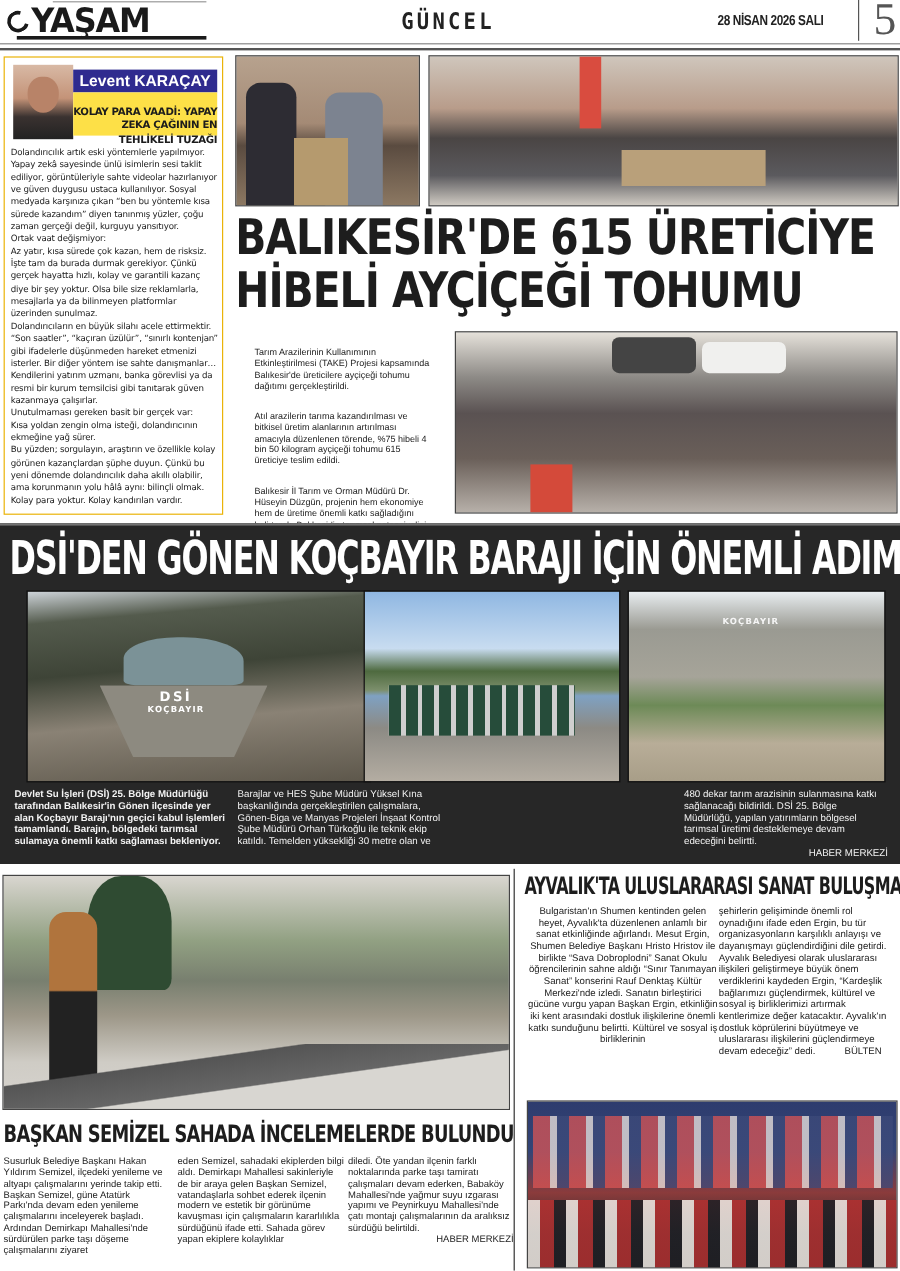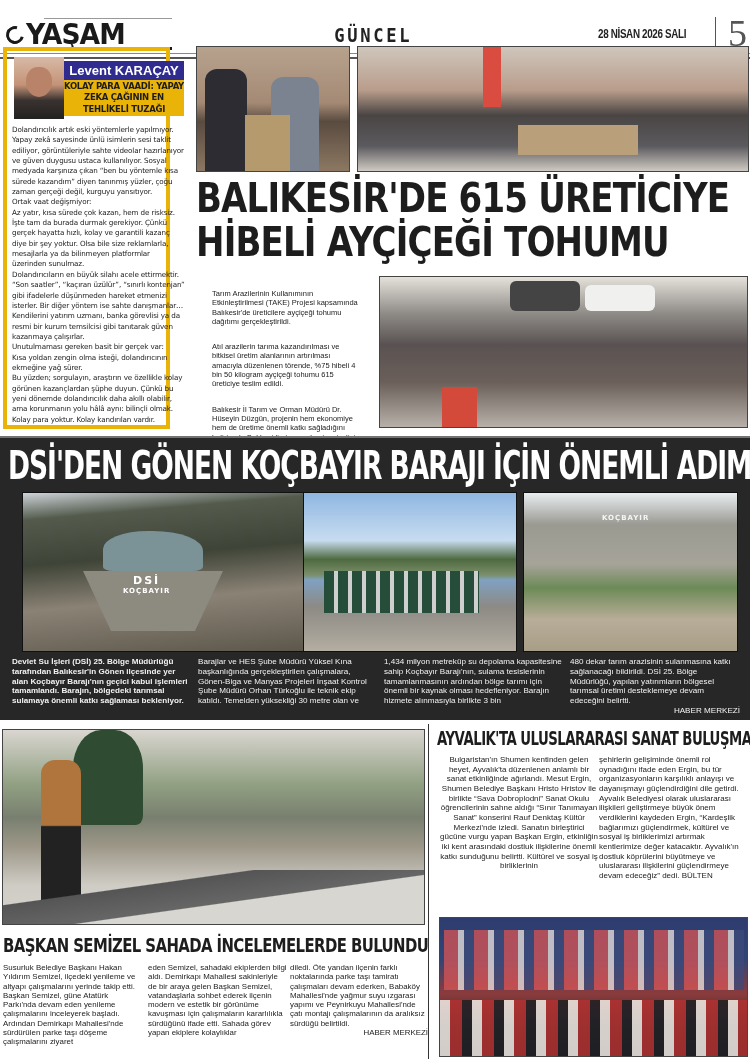--- a/index.html
+++ b/index.html
@@ -1,40 +1,40 @@
 <!DOCTYPE html>
 <html><head>
 <meta charset="utf-8">
 <style>
   * { box-sizing: border-box; margin: 0; padding: 0; }
   html, body { width: 750px; height: 1059px; background: #ffffff; overflow: hidden; }
   body { position: relative; font-family: "Liberation Sans", sans-serif; color: #1a1a1a; }
   .abs { position: absolute; }
 
   
-  .masthead { left: 0; top: 0; width: 750px; height: 52px; margin-top: 17px; }
+  .masthead { left: 0; top: 0; width: 750px; height: 52px; }
   .logo { left: 4px; top: 1px; width: 165px; height: 34px; }
   .logo-text { position:absolute; left: 22px; top: 2px; font: 900 28px/30px "DejaVu Sans", sans-serif; letter-spacing: -1px; color: #1a1a1a; transform: scaleX(0.95); transform-origin: left; }
   .logo-crescent { position:absolute; left: 2px; top: 8px; width: 18px; height: 18px; border-radius: 50%; border: 3px solid #1a1a1a; border-right-color: transparent; transform: rotate(-30deg); }
   .logo-bar { position:absolute; left: 10px; top: 29px; width: 158px; height: 3px; background:#1a1a1a; }
   .logo-topline { position:absolute; left: 40px; top: 0px; width: 128px; height: 1px; background:#999; }
   .section-title { left: 330px; top: 7px; font: 700 19px/22px "DejaVu Sans Mono", monospace; letter-spacing: 3px; transform: scaleX(0.9); color:#222; }
   .date { left: 598px; top: 10px; font: 700 12px/14px "Liberation Sans", sans-serif; letter-spacing: -0.4px; transform: scaleX(0.82); transform-origin:left; color:#222; }
   .page-num { left: 728px; top: -4px; font: 400 38px/40px "Liberation Serif", serif; color: #555; }
   .page-sep { left: 715px; top: 0px; width: 1px; height: 34px; background: #555; }
   .rule1 { left: 0; top: 36px; width: 750px; height: 1px; background: #888; }
   .rule2 { left: 0; top: 40px; width: 750px; height: 2px; background: #555; }
 
   
-  .colbox { left: 3px; top: 47px; width: 167px; height: 382px; border: 4px solid #eab308; }
+  .colbox { left: 3px; top: 47px; width: 183px; height: 382px; border: 1px solid #eab308; }
   .col-header { position:absolute; left: 7px; top: 6px; width: 170px; height: 62px; }
   .col-photo { position:absolute; left:0; top:0; width: 50px; height: 62px; background: linear-gradient(#d8b9a5 0%, #c49378 45%, #3a3230 70%, #222 100%); }
   .col-photo::before { content:""; position:absolute; left: 12px; top: 10px; width: 26px; height: 30px; border-radius: 45% 45% 50% 50%; background:#b88368; }
   .col-name { position:absolute; left: 50px; top: 4px; width: 120px; height: 19px; background: #2f2b8f; color: #fff; font: 700 13px/19px "Liberation Sans", sans-serif; text-align:center; }
-  .col-sub { position:absolute; left: 50px; top: 23px; width: 120px; height: 36px; background: #eab308; color: #1c1c1c; font: 900 8.5px/11.3px "DejaVu Sans", sans-serif; text-align:center; padding-top: 1px; transform-origin: center; letter-spacing:-0.3px; }
+  .col-sub { position:absolute; left: 50px; top: 23px; width: 120px; height: 36px; background: #fde047; color: #1c1c1c; font: 900 8.5px/11.3px "DejaVu Sans", sans-serif; text-align:right; padding-top: 12px; transform-origin: center; letter-spacing:-0.3px; }
   .col-body { position:absolute; left: 5px; top: 74px; width: 174px; font: 400 7.2px/10.35px "DejaVu Sans", sans-serif; color:#222; letter-spacing:-0.15px; }
 
   
   .photo { background:#999; border: 1px solid #444; overflow:hidden; }
   .p1 { left: 196px; top: 46px; width: 154px; height: 126px; background: linear-gradient(180deg, #b7a28e 0%, #a48a75 45%, #5a4b40 60%, #8c7862 100%); }
   .p1 .fig1 { position:absolute; left: 8px; top: 22px; width: 42px; height: 104px; background:#2d2c33; border-radius: 12px 12px 0 0; }
   .p1 .fig2 { position:absolute; left: 74px; top: 30px; width: 48px; height: 96px; background:#7c8390; border-radius: 12px 12px 0 0; }
   .p1 .bag { position:absolute; left: 48px; top: 68px; width: 45px; height: 58px; background:#b59a6e; }
   .p2 { left: 357px; top: 46px; width: 392px; height: 126px; background: linear-gradient(180deg, #cfc6bc 0%, #b89c8a 35%, #4a4544 55%, #5b5a5e 80%, #cfcac2 100%); }
   .p2 .banner { position:absolute; left: 125px; top: 0; width: 18px; height: 60px; background:#d94c3f; }
@@ -161,21 +161,20 @@
     <div class="dsi-txt2">KOÇBAYIR</div>
   </div>
   <div class="dsi-photo dp2">
     <div class="people"></div>
   </div>
   <div class="dsi-photo dp3">
     <div class="txt">KOÇBAYIR</div>
   </div>
   <div class="dsi-col dc1">Devlet Su İşleri (DSİ) 25. Bölge Müdürlüğü tarafından Balıkesir'in Gönen ilçesinde yer alan Koçbayır Barajı'nın geçici kabul işlemleri tamamlandı. Barajın, bölgedeki tarımsal sulamaya önemli katkı sağlaması bekleniyor.</div>
   <div class="dsi-col dc2">Barajlar ve HES Şube Müdürü Yüksel Kına başkanlığında gerçekleştirilen çalışmalara, Gönen-Biga ve Manyas Projeleri İnşaat Kontrol Şube Müdürü Orhan Türkoğlu ile teknik ekip katıldı. Temelden yüksekliği 30 metre olan ve</div>
-  <div class="dsi-col dc3">1,434 milyon metreküp su depolama kapasitesine sahip Koçbayır Barajı'nın, sulama tesislerinin tamamlanmasının ardından bölge tarımı için önemli bir kaynak olması hedefleniyor. Barajın hizmete alınmasıyla birlikte 3 bin</div>
   <div class="dsi-col dc4">
     <span>480 dekar tarım arazisinin sulanmasına katkı sağlanacağı bildirildi. DSİ 25. Bölge Müdürlüğü, yapılan yatırımların bölgesel tarımsal üretimi desteklemeye devam edeceğini belirtti.</span>
     <span class="byline">HABER MERKEZİ</span>
   </div>
 </div>
 
 <div class="abs divider-v"></div>
 <div class="abs photo p4">
   <div class="tree"></div>
   <div class="man"></div>
@@ -186,18 +185,18 @@
 <div class="abs art3-col a3c2">eden Semizel, sahadaki ekiplerden bilgi aldı. Demirkapı Mahallesi sakinleriyle de bir araya gelen Başkan Semizel, vatandaşlarla sohbet ederek ilçenin modern ve estetik bir görünüme kavuşması için çalışmaların kararlılıkla sürdüğünü ifade etti. Sahada görev yapan ekiplere kolaylıklar</div>
 <div class="abs art3-col a3c3">
   <span>diledi. Öte yandan ilçenin farklı noktalarında parke taşı tamiratı çalışmaları devam ederken, Babaköy Mahallesi'nde yağmur suyu ızgarası yapımı ve Peynirkuyu Mahallesi'nde çatı montajı çalışmalarının da aralıksız sürdüğü belirtildi.</span>
   <span class="byline">HABER MERKEZİ</span>
 </div>
 
 <div class="abs headline4">AYVALIK'TA ULUSLARARASI SANAT BULUŞMASI</div>
 <div class="abs art4-col a4c1">Bulgaristan'ın Shumen kentinden gelen heyet, Ayvalık'ta düzenlenen anlamlı bir sanat etkinliğinde ağırlandı. Mesut Ergin, Shumen Belediye Başkanı Hristo Hristov ile birlikte “Sava Dobroplodni” Sanat Okulu öğrencilerinin sahne aldığı “Sınır Tanımayan Sanat” konserini Rauf Denktaş Kültür Merkezi'nde izledi. Sanatın birleştirici gücüne vurgu yapan Başkan Ergin, etkinliğin iki kent arasındaki dostluk ilişkilerine önemli katkı sunduğunu belirtti. Kültürel ve sosyal iş birliklerinin</div>
 <div class="abs art4-col a4c2">
   <span>şehirlerin gelişiminde önemli rol oynadığını ifade eden Ergin, bu tür organizasyonların karşılıklı anlayışı ve dayanışmayı güçlendirdiğini dile getirdi. Ayvalık Belediyesi olarak uluslararası ilişkileri geliştirmeye büyük önem verdiklerini kaydeden Ergin, “Kardeşlik bağlarımızı güçlendirmek, kültürel ve sosyal iş birliklerimizi artırmak kentlerimize değer katacaktır. Ayvalık'ın dostluk köprülerini büyütmeye ve uluslararası ilişkilerini güçlendirmeye devam edeceğiz” dedi.</span>
-  <span style="text-align:center;">BÜLTEN</span>
+  <span style="margin-left:22px;text-align:center;">BÜLTEN</span>
 </div>
 <div class="abs photo p5">
   <div class="row1"></div>
   <div class="row2"></div>
 </div>
 
 </body></html>

